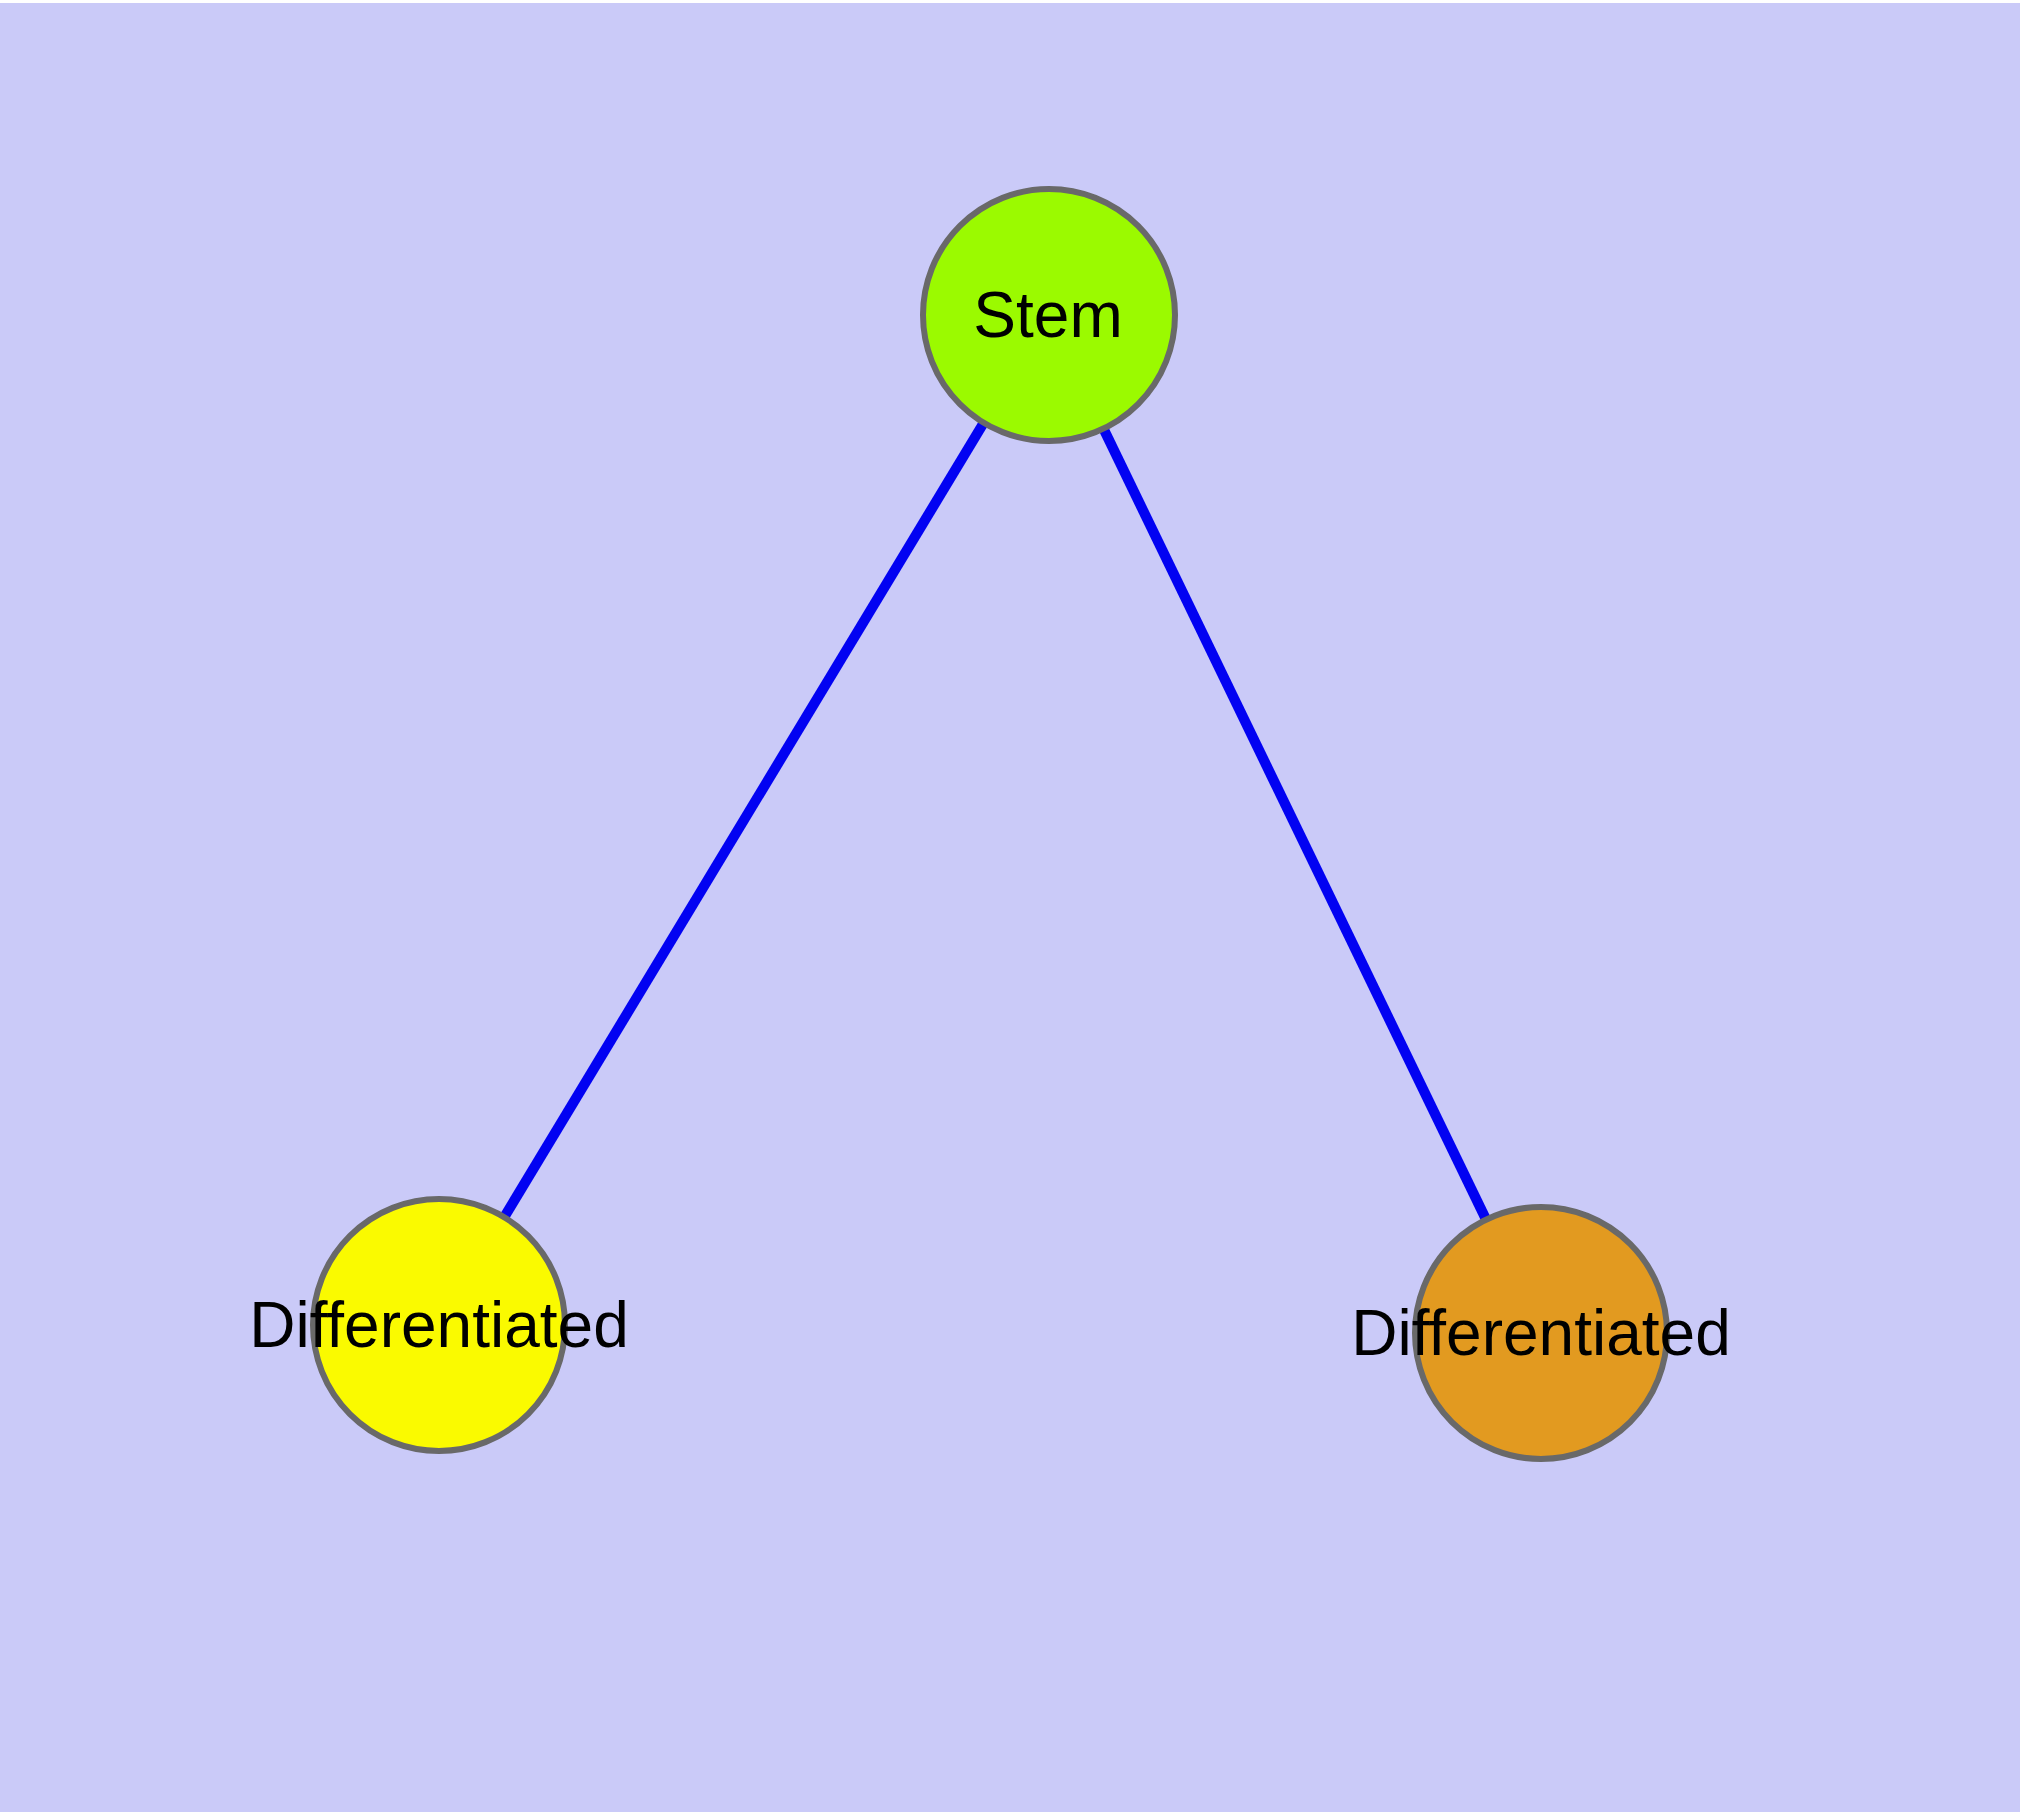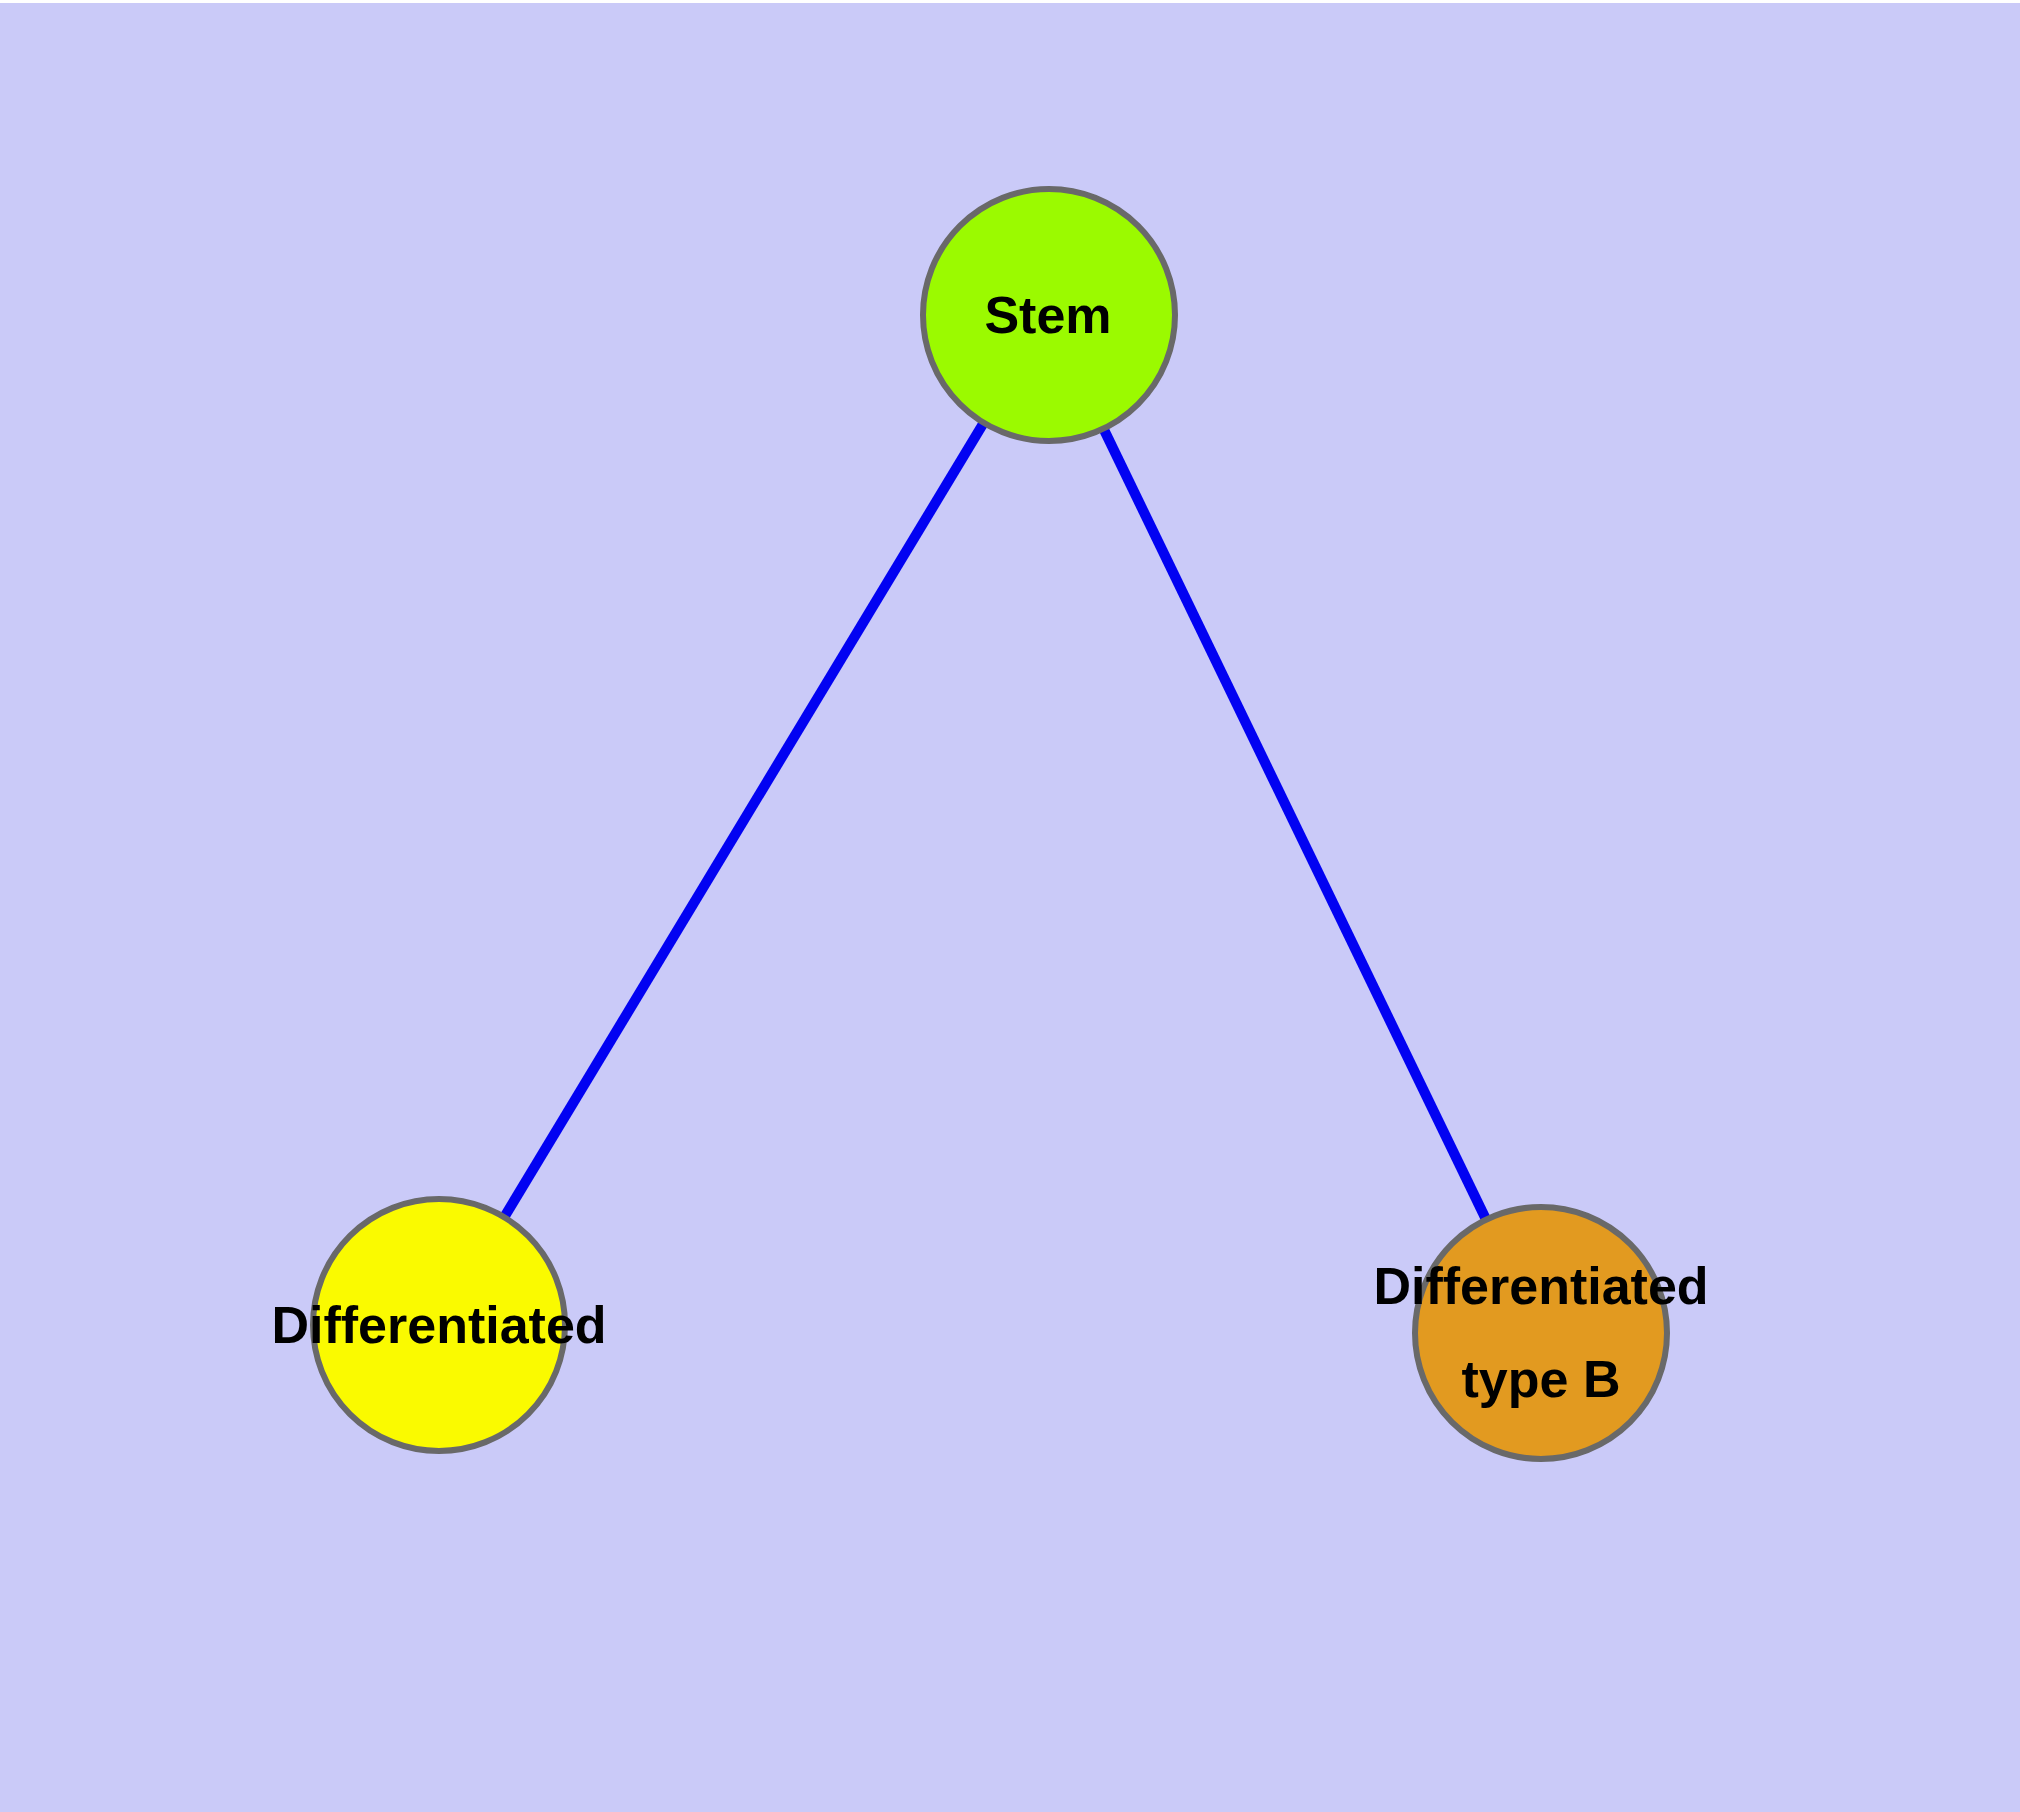--- a/index.html
+++ b/index.html
@@ -39,22 +39,22 @@
     border-radius: 50%;
     box-sizing: border-box;
     z-index: 2;
   }
   .label {
     position: absolute;
     transform: translate(-50%, -50%);
     z-index: 3;
     text-align: center;
     white-space: nowrap;
-    font-weight: bold;
-    font-size: 52px;
+    font-weight: normal;
+    font-size: 64px;
     line-height: 93px;
     color: #000000;
     pointer-events: none;
   }
   .label span { display: block; }
 </style>
 </head>
 <body>
 
 <div class="stage">
@@ -73,17 +73,16 @@
   <div class="label" style="left: 1048px; top: 315px; color: rgb(0, 0, 0);">
     <span>Stem</span>
   </div>
 
   <div class="label" style="left: 439px; top: 1325px; color: rgb(0, 0, 0);">
     <span>Differentiated</span>
   </div>
 
   <div class="label" style="left: 1541px; top: 1333px; color: rgb(0, 0, 0);">
     <span>Differentiated</span>
-    <span>type B</span>
   </div>
 
 </div>
 
 
 </body></html>

